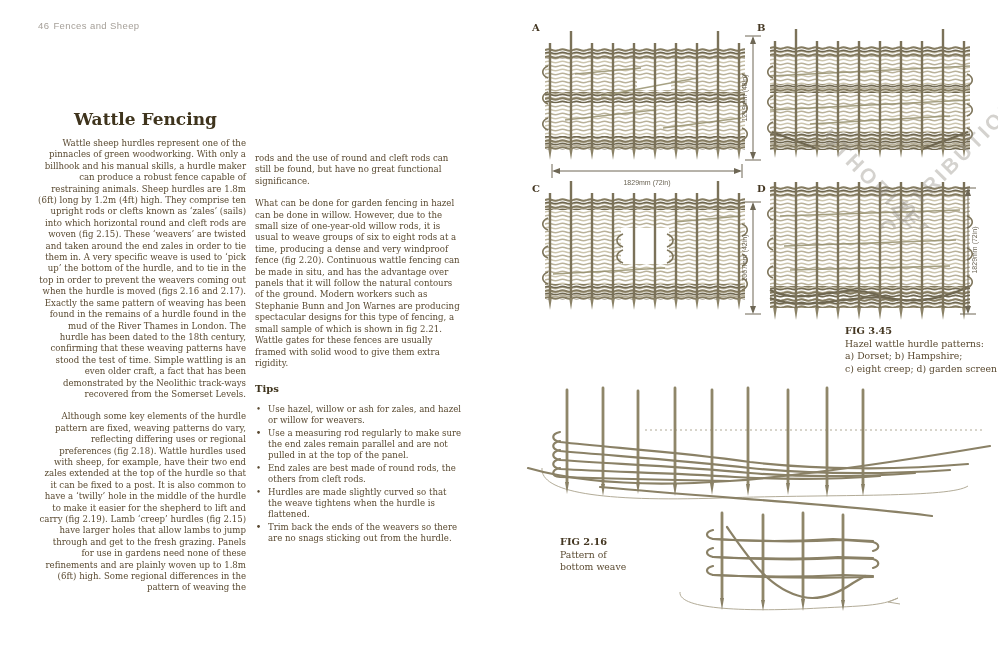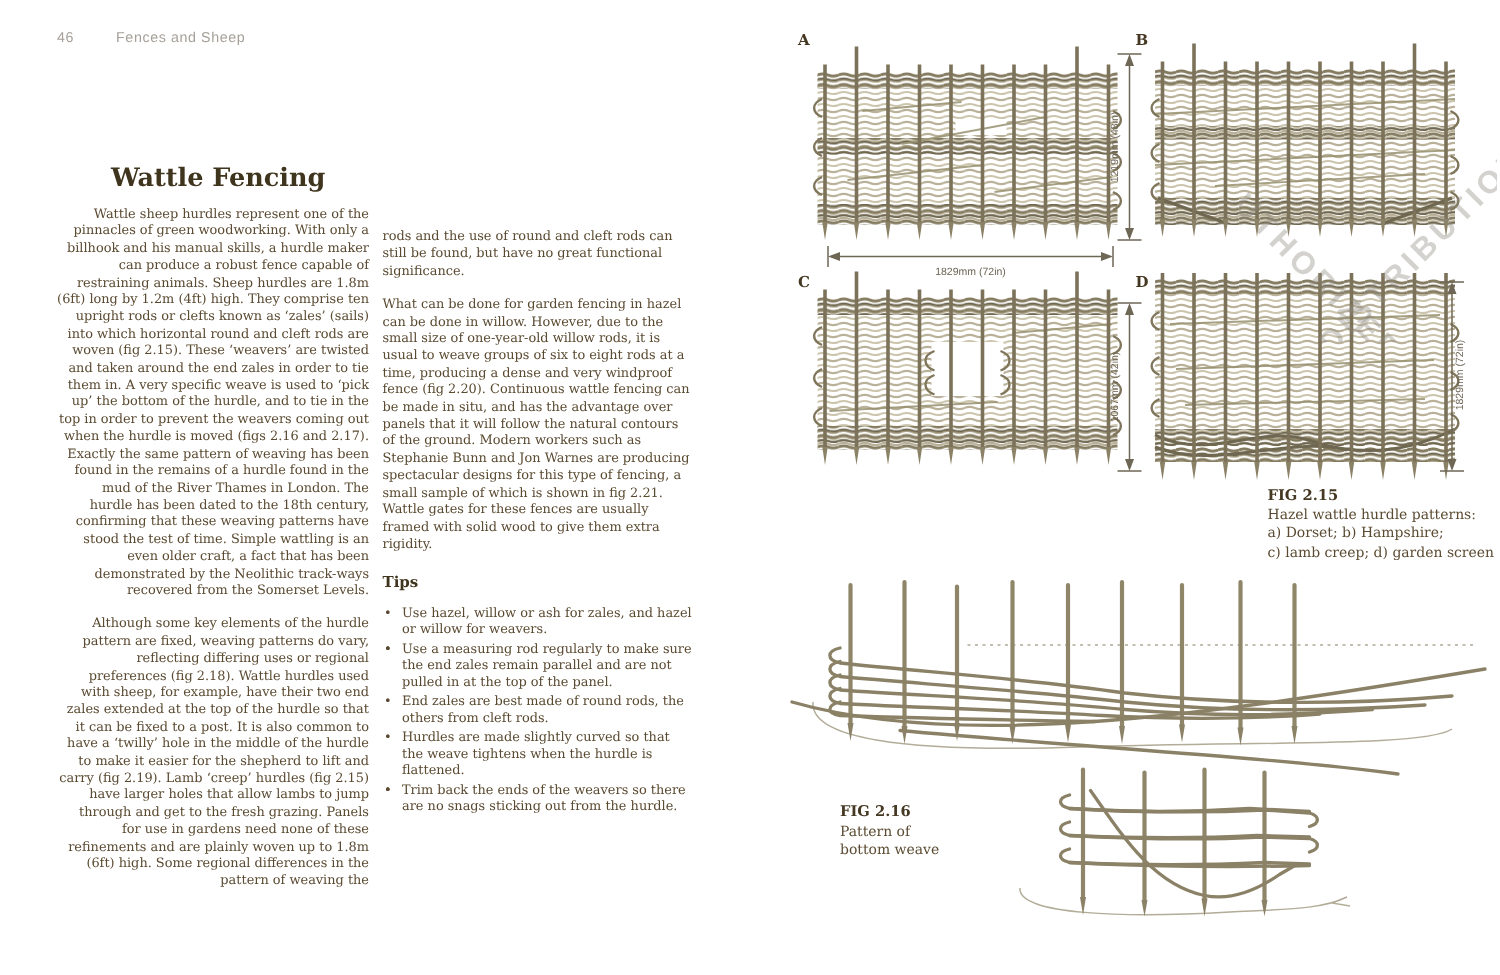--- a/index.html
+++ b/index.html
@@ -1,21 +1,21 @@
 <!DOCTYPE html>
 <html><head>
 <meta charset="utf-8">
 <style>
   html,body{margin:0;padding:0;background:#ffffff;}
   .stage{position:relative;width:1000px;height:650px;background:#ffffff;overflow:hidden;
          font-family:"DejaVu Serif", serif;color:#5a4a31;}
   
   .running-header{position:absolute;left:38px;top:20px;font-family:"Liberation Sans",sans-serif;
     font-size:9.5px;color:#a6a099;letter-spacing:.4px;}
-  .running-header .pgnum{margin-right:28px;}
+  .running-header .pgnum{margin-right:4px;}
   .main-heading{position:absolute;left:38px;top:98px;font-size:17px;font-weight:bold;color:#3f341d;margin-left:36px;}
   .col{position:absolute;width:208px;font-size:8.6px;line-height:11.4px;text-align:left;}
   .col1{left:38px;top:138px;text-align:right;}
   .col2{left:255px;top:105px;margin-top:48px;}
   .col p{margin:0 0 11px 0;}
   .tips-heading{font-size:10px;font-weight:bold;color:#3f341d;margin:14px 0 9px 0;}
   ul.tips{list-style:none;margin:0;padding:0;}
   ul.tips li{position:relative;padding-left:13px;margin:0 0 1px 0;}
   ul.tips li .mk{position:absolute;left:1px;top:0;}
   
@@ -266,24 +266,24 @@
   <div class="dim-label" style="left:647px;top:182px;">1829mm (72in)</div>
   <div class="dim-label vert" style="left:744px;top:258px;">1067mm (42in)</div>
   <div class="dim-label vert" style="left:974px;top:250px;">1829mm (72in)</div>
 
   <div class="wm-box">
     <span class="wm-line1">UNAUTHORIZED</span>
     <span class="wm-line2">DISTRIBUTION</span>
   </div>
 
   <div class="fig-caption" style="left:845px;top:325px;">
-    <div class="fig-title">FIG 2.15</div>
+    <div class="fig-title">FIG 3.45</div>
     <div>Hazel wattle hurdle patterns:</div>
     <div>a) Dorset; b) Hampshire;</div>
-    <div>c) lamb creep; d) garden screen</div>
+    <div>c) eight creep; d) garden screen</div>
   </div>
 
   <div class="fig-caption" style="left:560px;top:536px;">
     <div class="fig-title">FIG 2.16</div>
     <div>Pattern of</div>
     <div>bottom weave</div>
   </div>
 
 </div>
 

